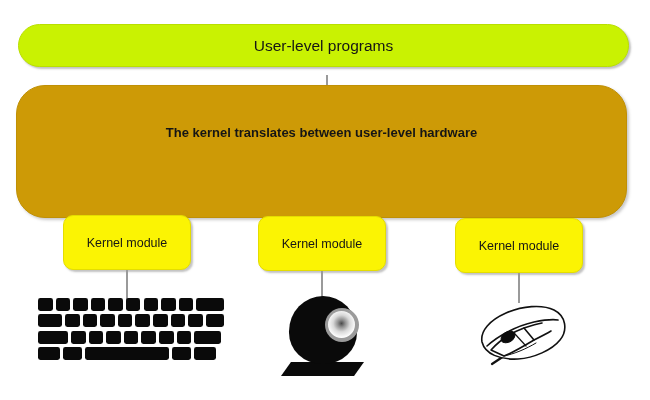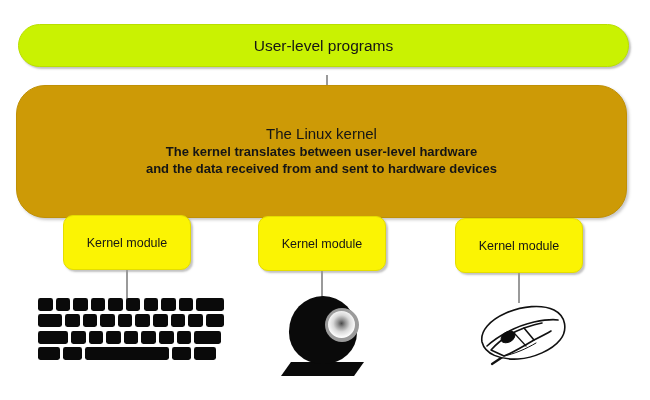--- a/index.html
+++ b/index.html
@@ -186,23 +186,21 @@
 
 <div id="stage">
 
   <div class="connector" id="conn-user-kernel"></div>
 
   <div class="box" id="user-box">
     <span class="lbl">User-level programs</span>
   </div>
 
   <div class="box" id="kernel-box">
-    <div id="kernel-title">The Linux kernel</div>
     <div class="kernel-line">The kernel translates between user-level hardware</div>
-    <div class="kernel-line">and the data received from and sent to hardware devices</div>
   </div>
 
   <div class="box module-box" id="module-box-1">
     <span class="lbl">Kernel module</span>
   </div>
   <div class="box module-box" id="module-box-2">
     <span class="lbl">Kernel module</span>
   </div>
   <div class="box module-box" id="module-box-3">
     <span class="lbl">Kernel module</span>

